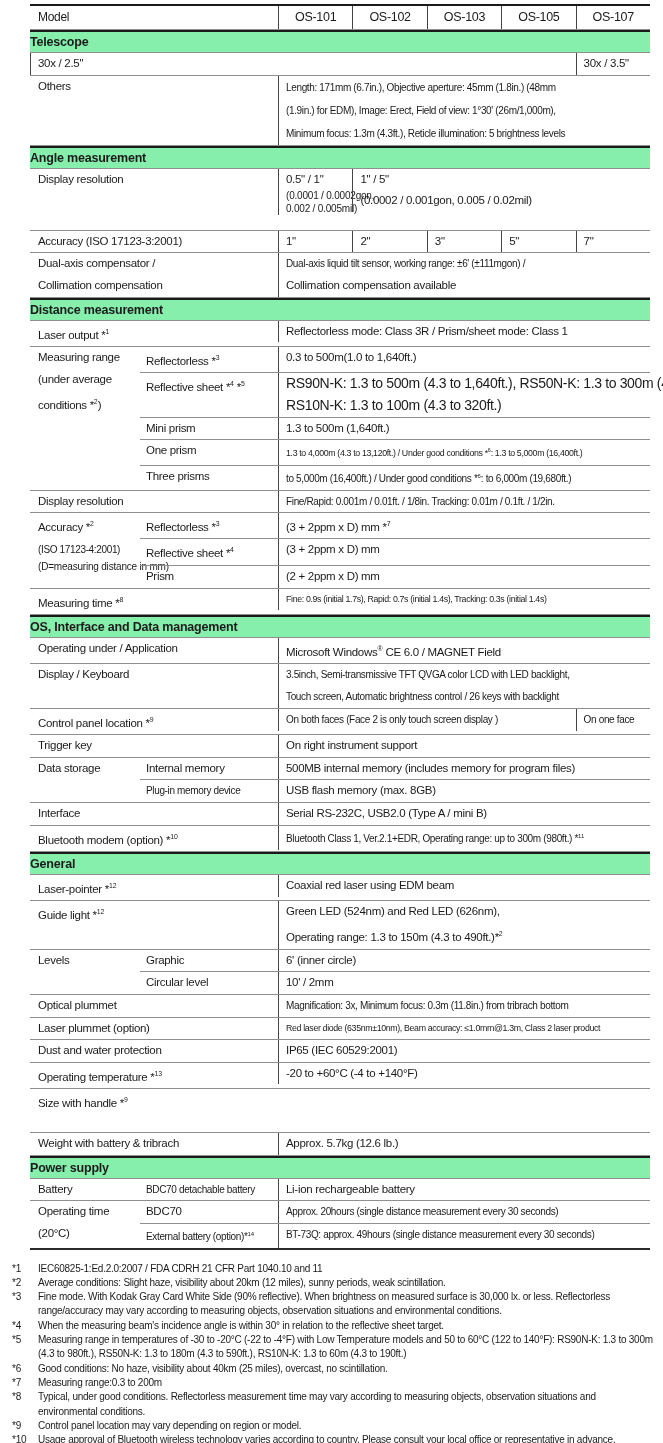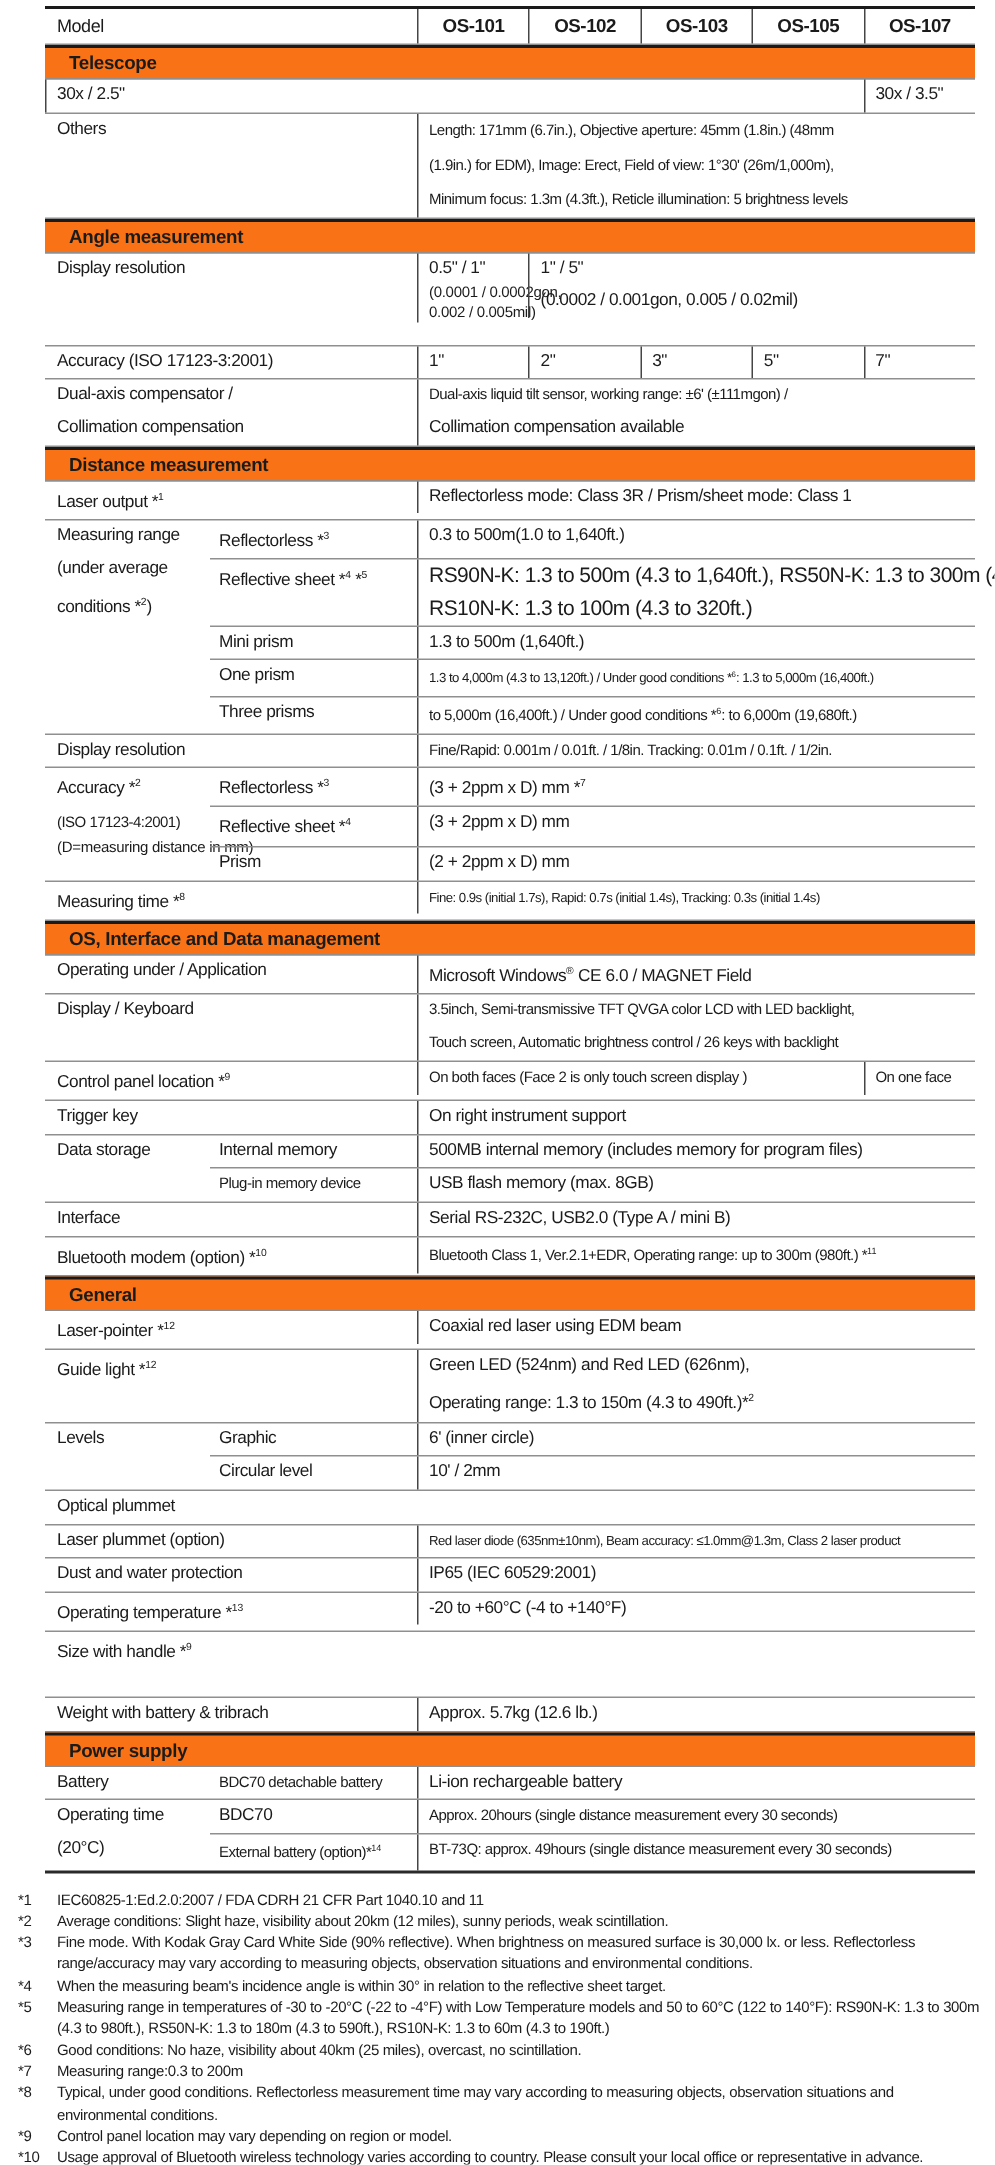--- a/index.html
+++ b/index.html
@@ -1,21 +1,21 @@
 <!DOCTYPE html>
 <html><head>
 <meta charset="utf-8">
 <style>
 *{box-sizing:border-box;margin:0;padding:0}
 html,body{width:663px;background:#fff}
 body{height:1443px;font-family:"Liberation Sans",sans-serif;color:#1b1b1b;overflow:hidden}
 .tbl{margin:4px 0 0 30px;width:620px;border-top:2px solid #1a1a1a;border-bottom:2px solid #2a2a2a}
 .r{display:flex;border-bottom:1px solid #8f8f8f;align-items:flex-start}
 .r.last{border-bottom:0}
-.bar{min-height:23px;background:#f97316;border-top:2px solid #1a1a1a;border-bottom:1px solid #8f8f8f;font-weight:bold;font-size:12.5px;line-height:20px;padding-left:16px;letter-spacing:-0.2px}
+.bar{min-height:23px;background:#86efac;border-top:2px solid #1a1a1a;border-bottom:1px solid #8f8f8f;font-weight:bold;font-size:12.5px;line-height:20px;padding-left:0;letter-spacing:-0.2px}
 .c{padding:0 5px 0 7px;font-size:11.5px;letter-spacing:-0.3px;line-height:21.5px}
 .lab{width:248px;padding-left:8px}
 .mainlab{width:110px;padding-left:8px}
 .sub{width:138px;padding:0 3px 0 6px}
 .val{flex:1;min-width:0}
 .vl{border-left:1px solid #454545}
 .w74{flex:0 0 74.4px;min-width:0}
 .g{flex:1;display:flex;flex-direction:column;min-width:0}
 .sr{display:flex;border-bottom:1px solid #8f8f8f;min-height:22px}
 .sr:last-child{border-bottom:0}
@@ -26,21 +26,21 @@
 .h69{min-height:69px}
 .sr.h44{min-height:44px}
 .ln{line-height:21.8px;white-space:nowrap}
 .lh23 .ln{line-height:23px}
 .md{font-size:10px;letter-spacing:-0.35px}
 .md .ln,.ln.md{font-size:10px;letter-spacing:-0.35px}
 .sm{font-size:8.8px;letter-spacing:-0.35px}
 .sm .ln,.ln.sm{font-size:14px;letter-spacing:-0.35px}
 .xs{font-size:10px;letter-spacing:-0.2px;line-height:12.5px;white-space:nowrap}
 .hdr .c{font-size:12px;line-height:23px}
-.hdr .w74{font-weight:bold;font-size:12.5px;text-align:center;padding:0 2px}
+.hdr .w74{font-weight:normal;font-size:12.5px;text-align:center;padding:0 2px}
 sup{font-size:0.6em;vertical-align:super;letter-spacing:0}
 .nw{white-space:nowrap}
 .fnotes{margin:12px 6px 0 12px}
 .fn{display:flex;font-size:10px;letter-spacing:-0.25px;line-height:14.3px}
 .fn .mk{width:26px;flex:none}
 .fn .tx{flex:1}
 </style>
 </head>
 <body>
 
@@ -231,20 +231,21 @@
         <div class="c val vl nw">6' (inner circle)</div>
       </div>
       <div class="sr">
         <div class="c sub">Circular level</div>
         <div class="c val vl nw">10' / 2mm</div>
       </div>
     </div>
   </div>
   <div class="r h22">
     <div class="c lab">Optical plummet</div>
+    <div class="c val vl nw md">Magnification: 3x, Minimum focus: 0.3m (11.8in.) from tribrach bottom</div>
   </div>
   <div class="r h22">
     <div class="c lab">Laser plummet (option)</div>
     <div class="c val vl nw sm">Red laser diode (635nm±10nm), Beam accuracy: ≤1.0mm@1.3m, Class 2 laser product</div>
   </div>
   <div class="r h22">
     <div class="c lab">Dust and water protection</div>
     <div class="c val vl nw">IP65 (IEC 60529:2001)</div>
   </div>
   <div class="r h22">

